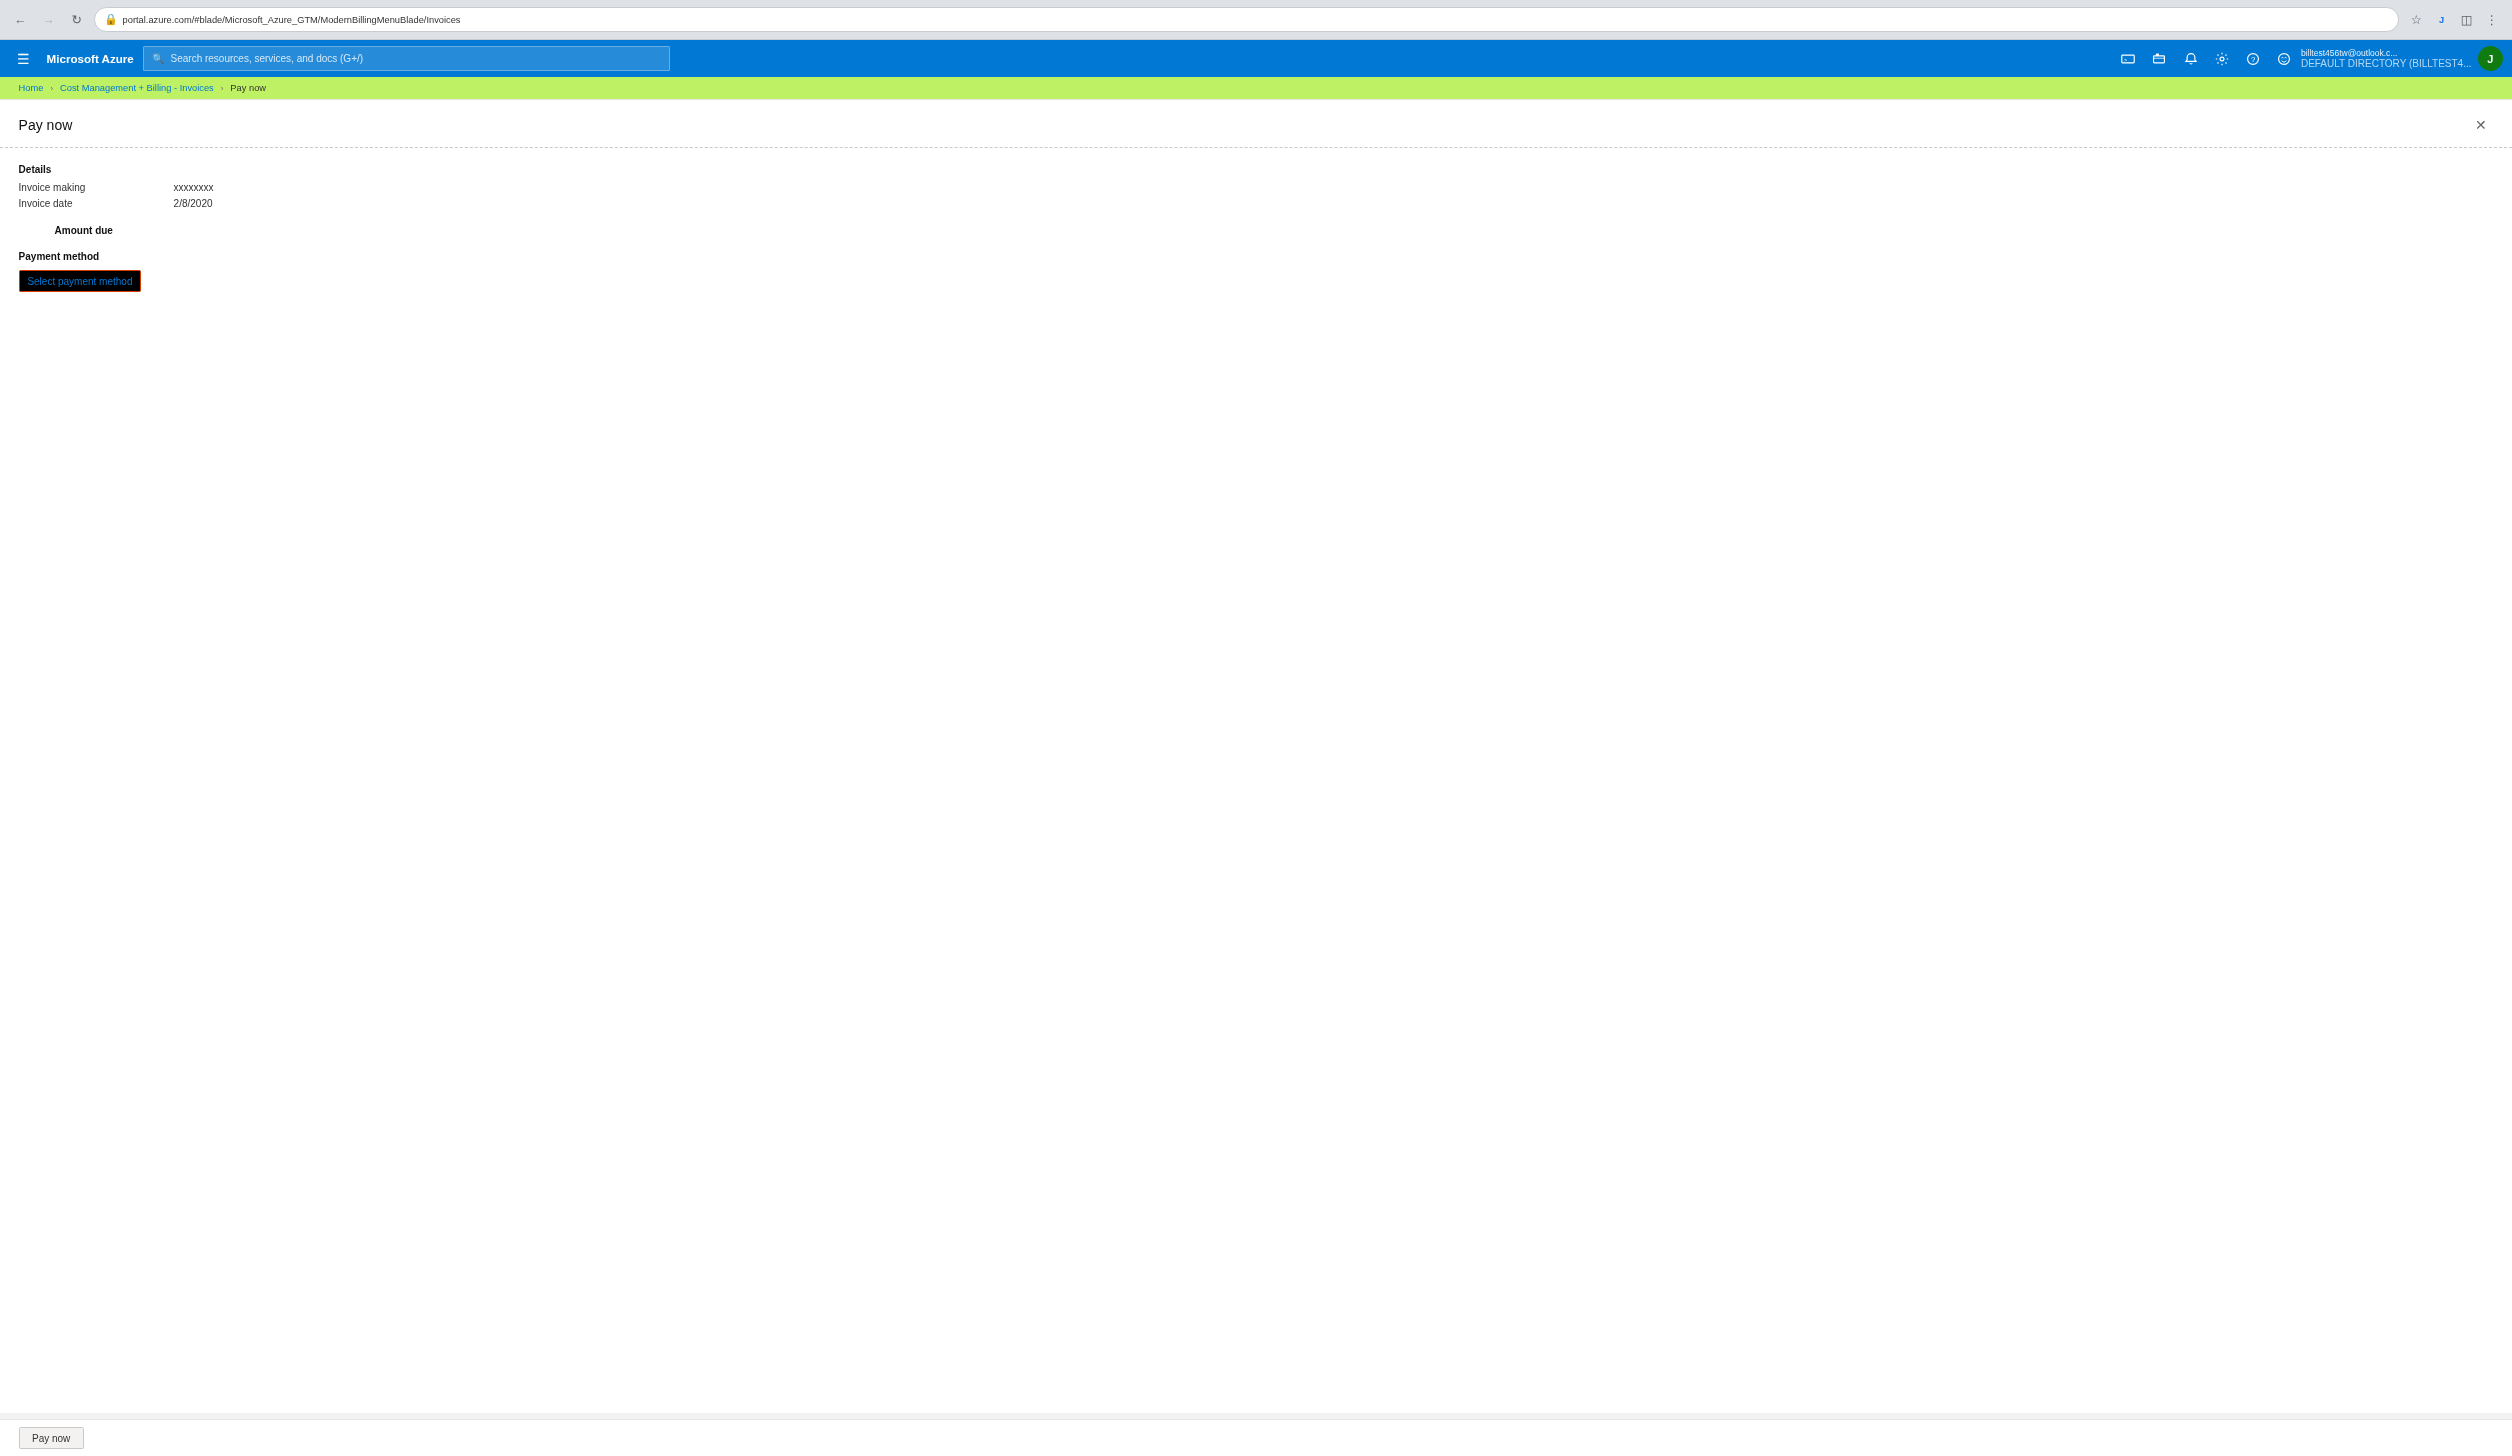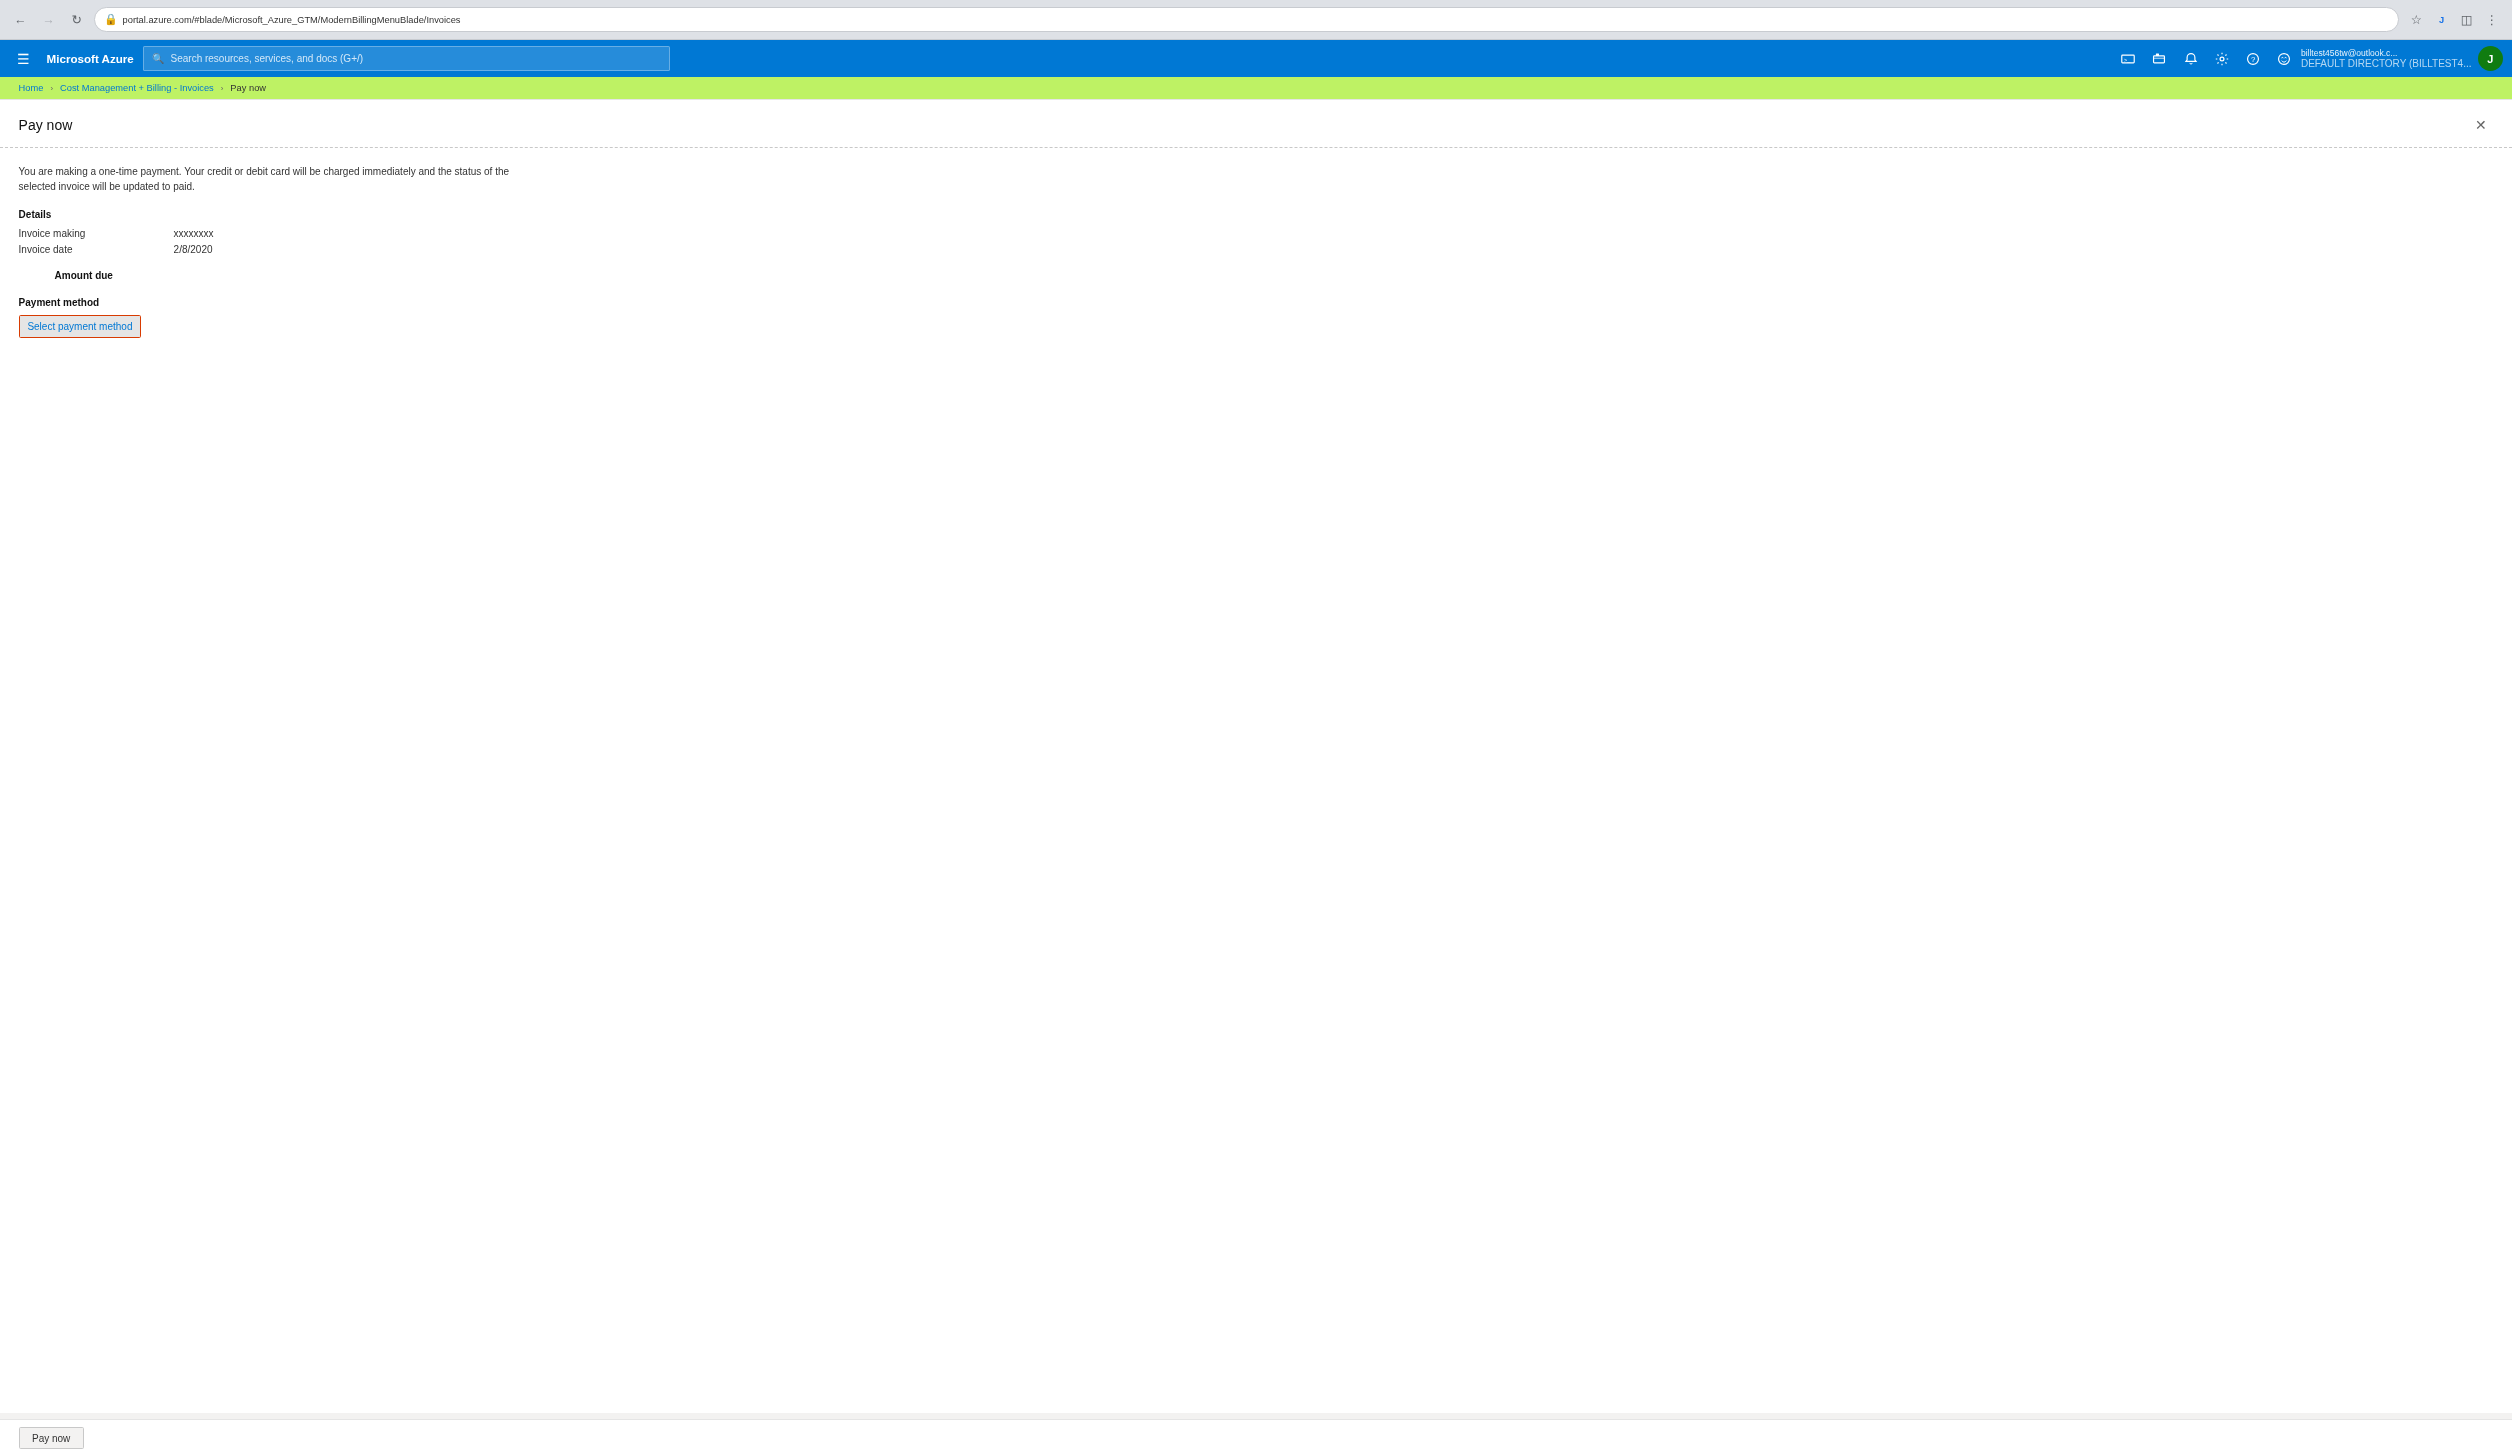--- a/index.html
+++ b/index.html
@@ -223,21 +223,21 @@
       grid-template-columns: 155px auto;
       gap: 4.7px 0;
       margin-top: 4.7px;
     }
 
     .payment-section {
       margin-bottom: 15.5px;
     }
     .select-payment-btn {
       border: 0.8px solid #d83b01;
-      background: #e5e5e5;
+      background: #000000;
       color: #0078d4;
       padding: 4.7px 7.8px;
       font-size: 10px;
       cursor: pointer;
       border-radius: 1.6px;
       display: inline-block;
     }
 
     
     .panel-footer {
@@ -346,21 +346,20 @@
 
 <div class="main-content">
 
   <div class="panel-header">
     <h1 class="panel-title">Pay now</h1>
     <button class="close-btn">✕</button>
   </div>
 
   <div class="panel-body">
 
-    <p class="info-text">You are making a one-time payment. Your credit or debit card will be charged immediately and the status of the selected invoice will be updated to paid.</p>
 
     <div class="section-title">Details</div>
     <div class="details-grid">
       <span class="detail-label">Invoice making</span>
       <span class="detail-value">xxxxxxxx</span>
       <span class="detail-label">Invoice date</span>
       <span class="detail-value">2/8/2020</span>
     </div>
 
     <div class="amount-section">

